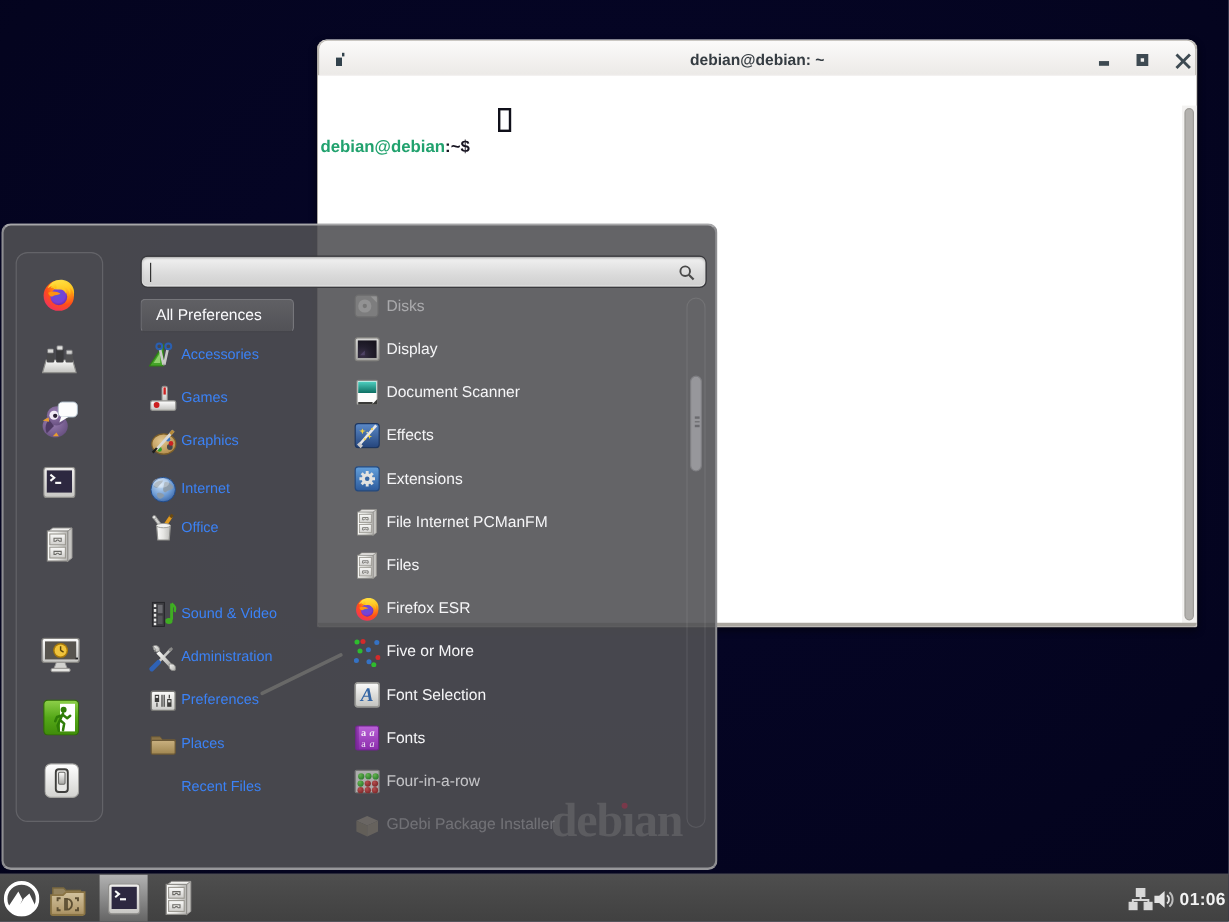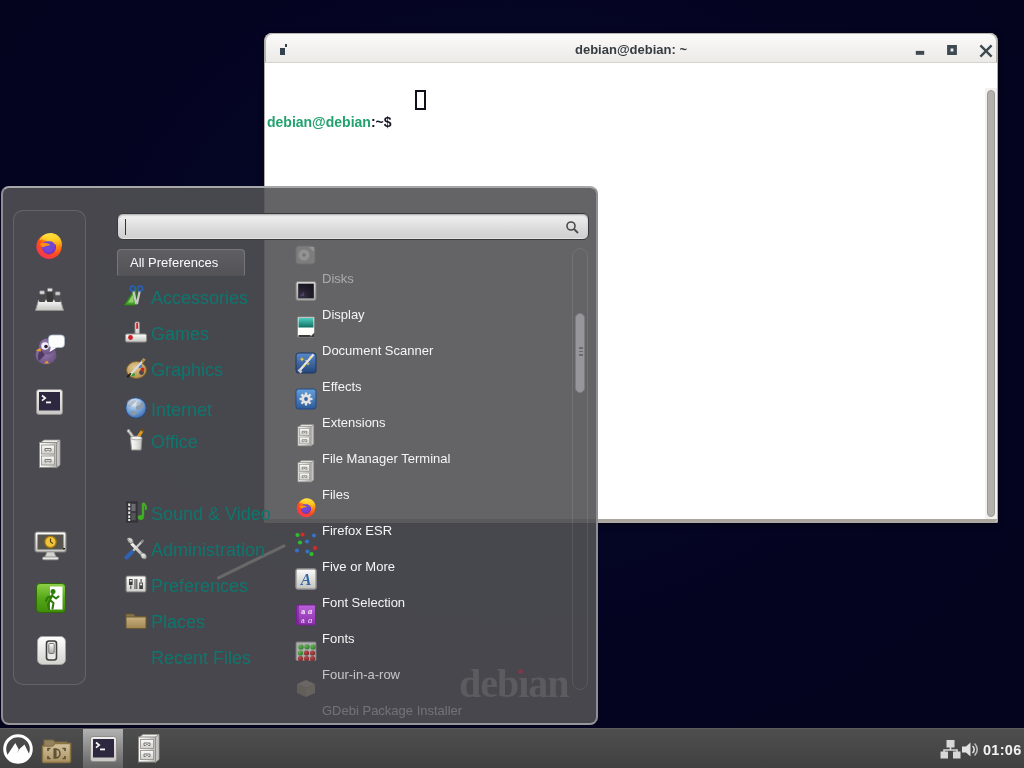--- a/index.html
+++ b/index.html
@@ -61,27 +61,27 @@
           border:1px solid #39393d;
           box-shadow: inset 0 1px 2px rgba(0,0,0,0.35), inset 0 0 0 1px rgba(255,255,255,0.5); }
   #searchbox .tcur { position:absolute; left:7px; top:5px; width:1px; height:16px; background:#333; }
 
   #allapps { position:absolute; left:114px; top:61px; width:128px; height:28px;
           border-radius:4px;
           background: linear-gradient(#606064, #525257);
           border:1px solid #76767b; border-bottom-color:#45454a;
           color:#fbfbfd; font-size:13px; line-height:26px; padding-left:12px; }
 
-  .catrow { position:absolute; left:120px; width:170px; height:24px; color:#0f766e; font-size:18px; }
+  .catrow { position:absolute; left:120px; width:170px; height:24px; color:#3b82f6; font-size:12px; }
   .catrow .ci { position:absolute; left:1px; top:0; }
   .catrow .ct { position:absolute; left:28px; top:4px; white-space:nowrap; }
 
   .approw { position:absolute; left:291px; width:280px; height:24px; color:#f5f5f7; font-size:13px; }
   .approw .ai { position:absolute; left:1px; top:1px; }
-  .approw .at { position:absolute; left:28px; top:4px; white-space:nowrap;margin-top:24px; }
+  .approw .at { position:absolute; left:28px; top:4px; white-space:nowrap; }
 
   #appscroll { position:absolute; left:569px; top:60px; width:16px; height:442px;
           border:1px solid rgba(255,255,255,0.09); border-radius:8px; }
   #appthumb { position:absolute; left:2px; top:64px; width:10px; height:80px;
           background:#97979b; border-radius:5px; border:1px solid #7e7e82; }
   #appthumb .dots { position:absolute; left:3px; top:33px; width:4px; }
   #appthumb .dots div { width:4px; height:1.5px; background:#6b6b6f; margin-bottom:2px; }
 
   #wmark { position:absolute; left:456px; top:476px;
           font-family:"Liberation Serif", serif; font-size:40px; font-weight:bold; line-height:40px;
@@ -530,21 +530,21 @@
           </g>
       <circle cx="11" cy="11" r="4.6" fill="#e2e2e0"></circle>
       <circle cx="11" cy="11" r="1.9" fill="#3566a5"></circle>
     </svg>
     <span class="at">Extensions</span>
   </div>
   <div class="approw" style="top:235px">
     <svg class="ai" width="20" height="23" viewBox="0 0 24 30" style="left:2px">
       <use href="#cabsm"></use>
     </svg>
-    <span class="at">File Manager Terminal</span>
+    <span class="at">File Internet PCManFM</span>
   </div>
   <div class="approw" style="top:271px">
     <svg class="ai" width="20" height="23" viewBox="0 0 24 30" style="left:2px">
       <use href="#cabsm"></use>
     </svg>
     <span class="at">Files</span>
   </div>
   <div class="approw" style="top:307px">
     <svg class="ai" width="22" height="22" viewBox="0 0 32 32">
       <circle cx="16" cy="17.5" r="13.5" fill="url(#fxo)"></circle>

